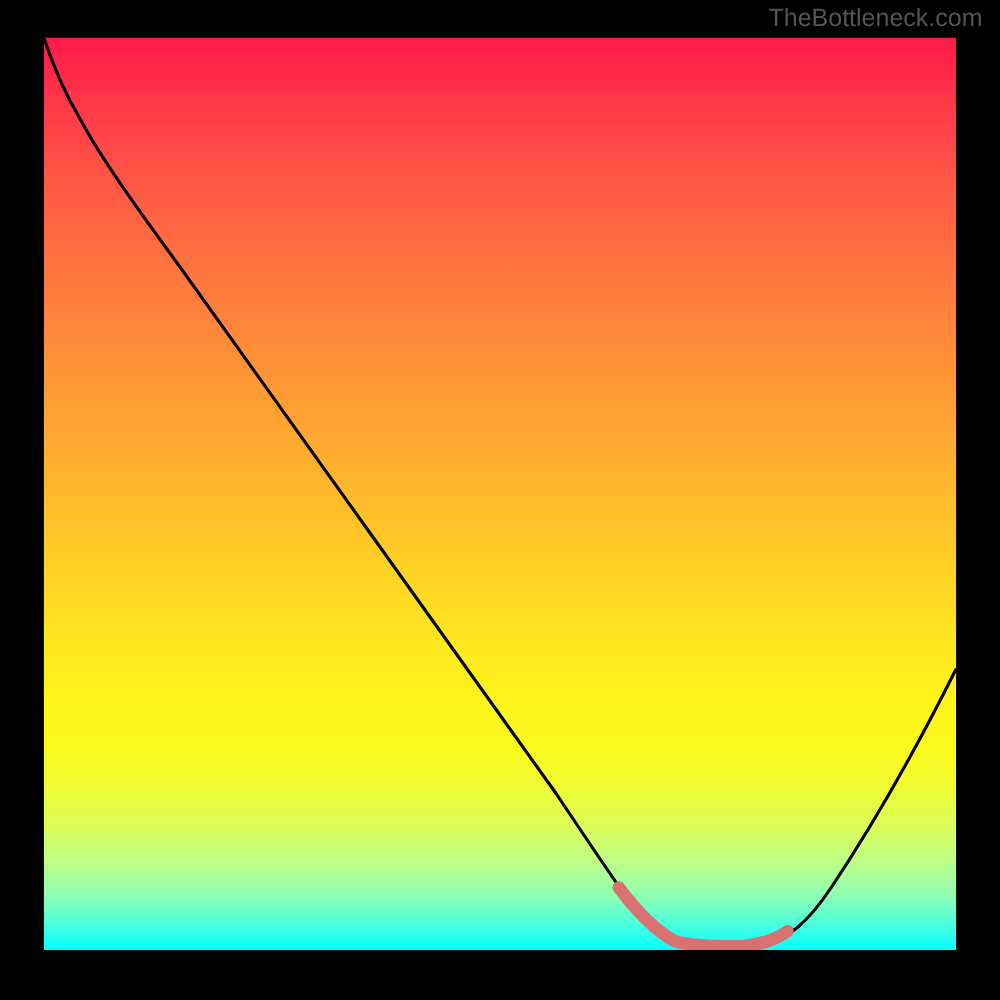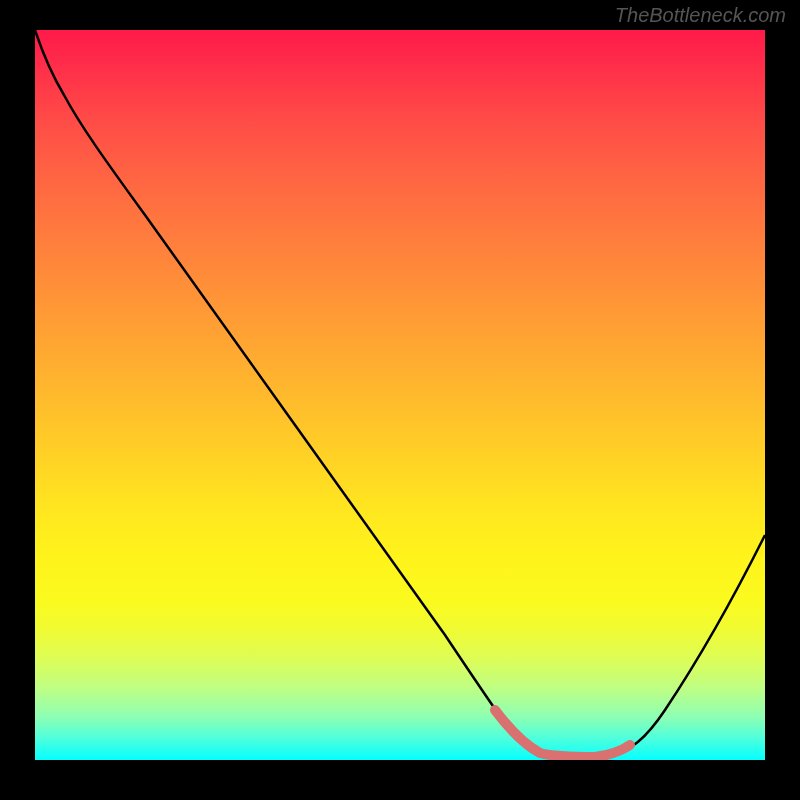--- a/index.html
+++ b/index.html
@@ -15,21 +15,20 @@
       font-family: Arial, sans-serif;
     }
     .watermark {
       position: absolute;
       top: 4px;
       right: 14px;
       color: #555;
       font-size: 20px;
       font-weight: 500;
       z-index: 10;
-      font-style: italic;
     }
     .chart-area {
       position: absolute;
       top: 30px;
       left: 35px;
       width: 730px;
       height: 730px;
       overflow: hidden;
     }
     .gradient-bg {

